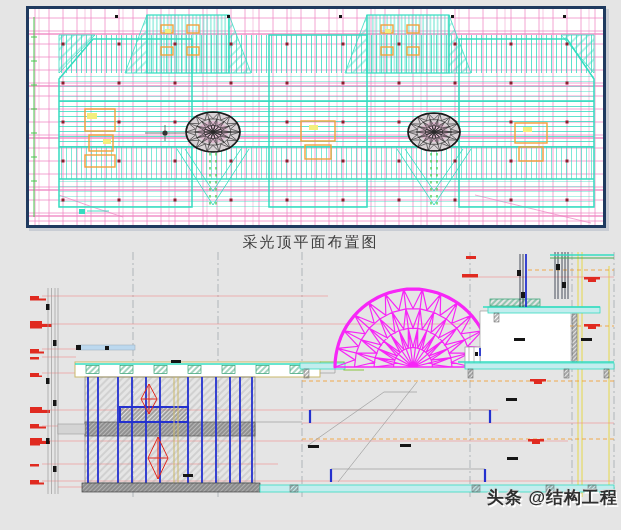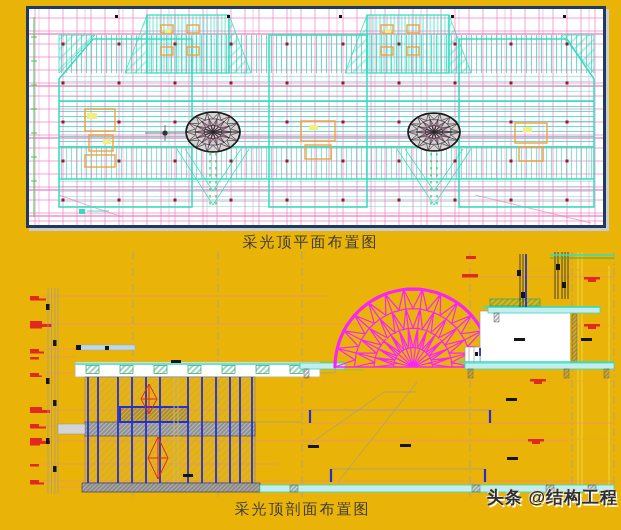--- a/index.html
+++ b/index.html
@@ -1,16 +1,16 @@
 <!DOCTYPE html>
 <html style="--frame-border: #1f3a5f; --frame-shadow: #c9cdd4; --grid-pink: #ef86c3; --structure-cyan: #35dcc0; --structure-green: #49c94f; --node-crimson: #8e1f2f; --accent-orange: #f2a23c; --accent-yellow: #f3ee7e; --dome-plan-dark: #2a2a2a; --dome-section-magenta: #f726f7; --mullion-blue: #2431cf; --annotation-red: #e02a20; --hatch-gray: #9a9a9a; --dashdot-gray: #9aa0a6; --leader-red: #f08a8a; --orange-dash: #f0a23a; --yellow-line: #e6d84a; --light-blue: #bcd8ee; --caption-color: #3c3c3c;"><head>
 <meta charset="utf-8">
 <style>
   html,body{margin:0;padding:0;background:#fff;}
-  .stage{position:relative;width:621px;height:530px;background:#eab308;overflow:hidden;
+  .stage{position:relative;width:621px;height:530px;background:#e5e5e5;overflow:hidden;
          font-family:"Liberation Sans",sans-serif;}
   .plan-frame{position:absolute;left:26px;top:6px;width:580px;height:222px;box-sizing:border-box;
               border:3px solid var(--frame-border,#1f3a5f);background:#fff;
               box-shadow:3px 3px 0 var(--frame-shadow,#c9cdd4);}
   svg.plan{position:absolute;left:0;top:0;width:574px;height:216px;display:block;}
   .section-svg{position:absolute;left:28px;top:252px;width:590px;height:245px;display:block;}
   .caption{position:absolute;text-align:center;font-size:15px;letter-spacing:2px;
            color:var(--caption-color,#3c3c3c);}
   .caption-plan{top:233px;left:0;width:621px;}
   .caption-section{top:500px;left:0;width:605px;}
@@ -284,15 +284,14 @@
 
     <g>
       <path class="blk" d="M18 52h3.5v6h-3.5zM25 88h3.5v6h-3.5zM18 126h3.5v6h-3.5zM25 148h3.5v6h-3.5zM18 186h3.5v6h-3.5zM25 214h3.5v6h-3.5z
         M143 108h10v3h-10zM155 222h10v3h-10z
         M486 86h11v3h-11zM553 86h11v3h-11zM478 146h11v3h-11zM372 192h11v3h-11zM479 205h11v3h-11zM280 193h11v3h-11z
         M48 93h5v5h-5zM77 94h4v4h-4z
         M489 18h4v6h-4zM493 40h4v6h-4zM528 12h4v6h-4zM534 30h4v6h-4z"></path>
     </g>
   </svg>
 
-  <div class="caption caption-section">采光顶剖面布置图</div>
   <div class="watermark">头条 @结构工程</div>
 </div>
 
 </body></html>

